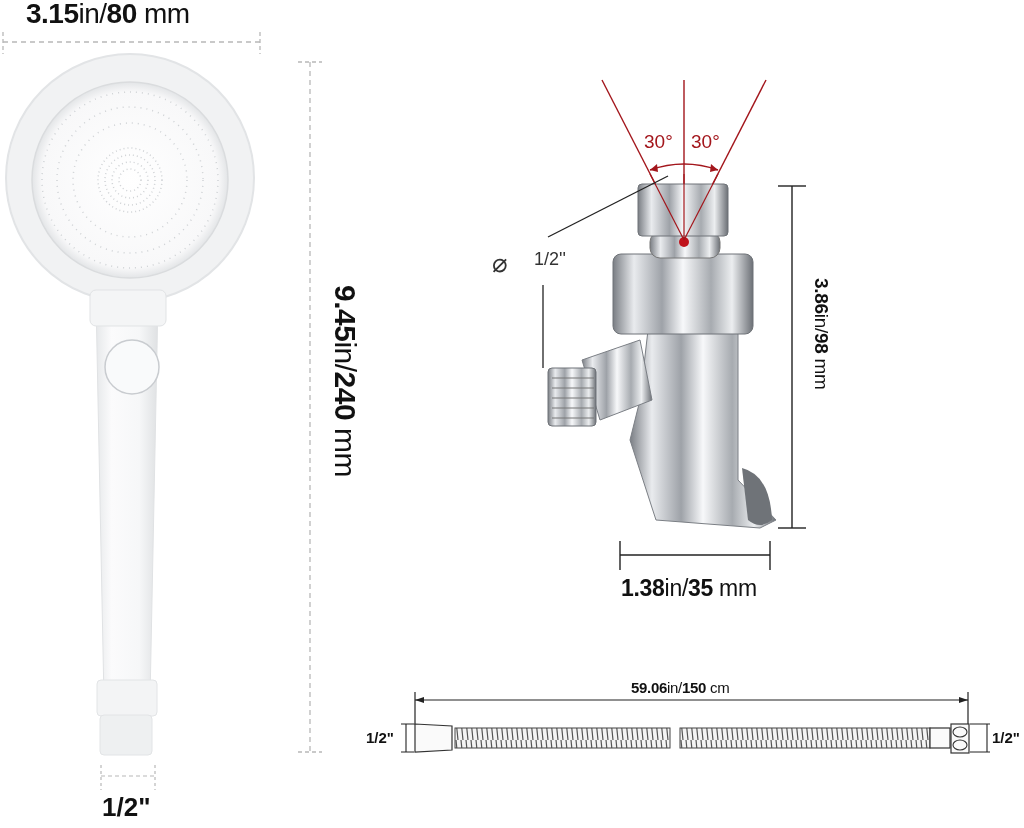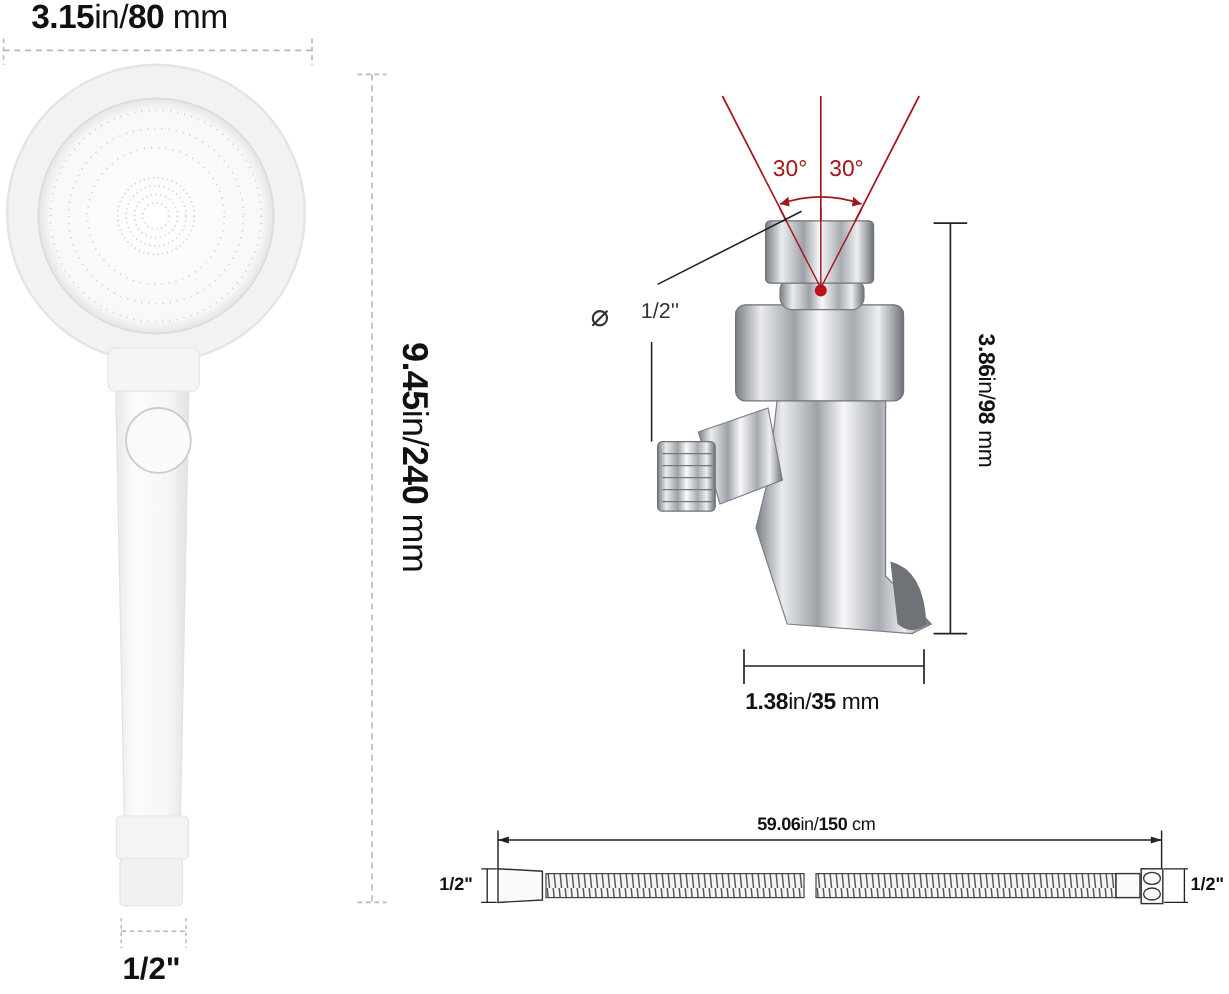--- a/index.html
+++ b/index.html
@@ -166,21 +166,21 @@
 <div class="abs lbl" style="left:691px; top:131px; font-size:19px; color:#a3161c;">30°</div>
 
 <div class="abs lbl" style="left:492px; top:248px; font-size:26px; color:#333;">⌀</div>
 <div class="abs lbl" style="left:534px; top:249px; font-size:18px; color:#333;">1/2''</div>
 
 <div class="abs lbl vert" style="left:832px; top:278px; font-size:19px; letter-spacing:-0.3px;">
   <b>3.86</b><span class="u">in/</span><b>98</b>
   <span class="u">mm</span>
 </div>
 
-<div class="abs lbl" style="left:621px; top:575px; font-size:19px; letter-spacing:-0.3px;">
+<div class="abs lbl" style="left:621px; top:575px; font-size:23px; letter-spacing:-0.3px;">
   <b>1.38</b><span class="u">in/</span><b>35</b>
   <span class="u">mm</span>
 </div>
 
 <div class="abs lbl" style="left:631px; top:679px; font-size:15px; letter-spacing:-0.3px;text-align:right;">
   <b>59.06</b><span class="u">in/</span><b>150</b>
   <span class="u">cm</span>
 </div>
 
 <div class="abs lbl" style="left:366px; top:729px; font-size:15px; font-weight:700;">1/2"</div>

